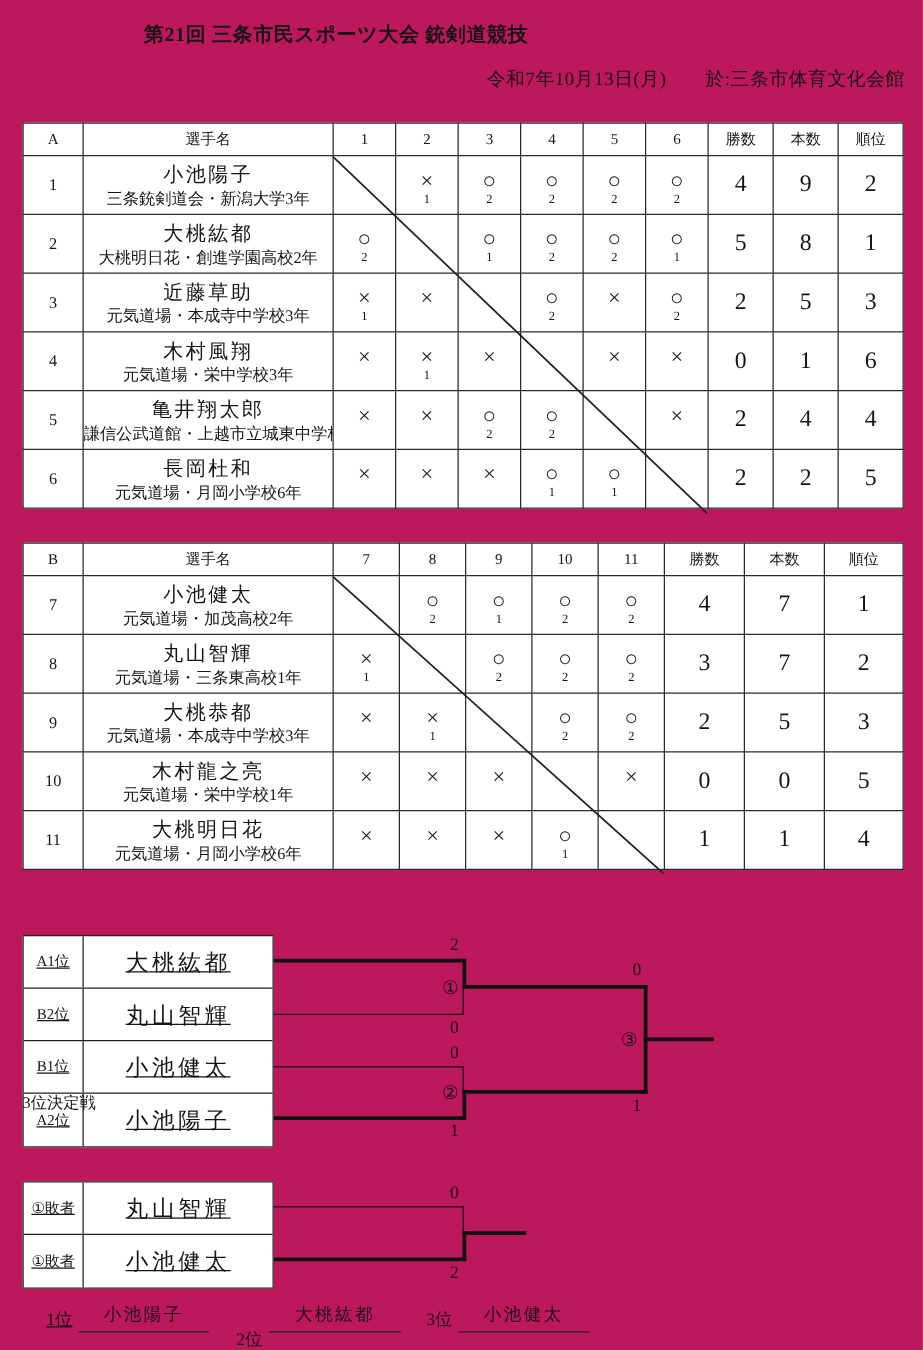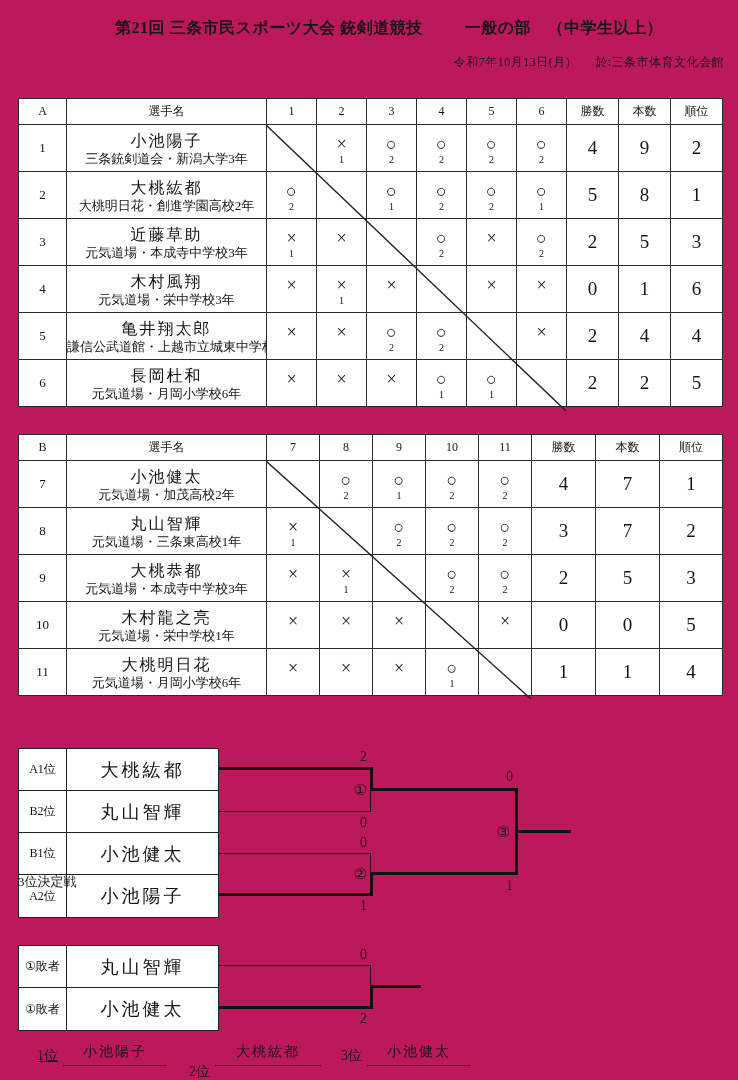--- a/index.html
+++ b/index.html
@@ -5,41 +5,41 @@
   * { margin:0; padding:0; box-sizing:border-box; }
   html,body { width:738px; height:1080px; }
   body {
     background:#fff; color:#151515;
     font-family:"Liberation Serif","DejaVu Serif","DejaVu Sans",serif;
   }
   .page { position:relative; width:738px; height:1080px; background:#be185d; border:1px solid #be185d; overflow:hidden; }
 
   
   .title-line { position:absolute; left:114px; top:17px; display:flex; gap:42px; font-weight:bold; font-size:16px; letter-spacing:0.5px; white-space:nowrap; }
-  .date-line { position:absolute; right:13px; top:53px; font-size:12px; letter-spacing:0.5px; white-space:nowrap; }
+  .date-line { position:absolute; right:13px; top:53px; font-size:15px; letter-spacing:0.5px; white-space:nowrap; }
 
   
   table.rr { position:absolute; border-collapse:collapse; table-layout:fixed; background:#fff; }
   table.rr th, table.rr td { border:1px solid #2b2b2b; padding:0; text-align:center; vertical-align:middle; font-weight:normal; overflow:hidden; }
   table.rr { border:1.5px solid #2b2b2b; }
   tr.hdr { height:26px; }
   tr.hdr th { font-size:12px; }
   th.glabel { font-size:22px; font-family:"Liberation Serif","DejaVu Serif",serif; }
   tr.prow { height:47px; }
   .c-no { font-size:13px; }
   .pname { font-size:16px; letter-spacing:2px; line-height:1.2; padding-top:3px; }
   .paffil { font-size:13px; line-height:1.3; white-space:nowrap; }
   .c-match .msym { height:26px; display:flex; align-items:flex-end; justify-content:center; font-size:18px; line-height:1; }
   .c-match .mnum { height:16px; font-size:10px; line-height:14px; }
   .c-stat { font-size:19px; }
 
   .diag { position:absolute; pointer-events:none; }
 
   
-  .seed-table { position:absolute; border:1.5px solid #222; background:#fff; width:201px; }
+  .seed-table { position:absolute; border:1.5px solid #222; background:#fff; width:201px;text-decoration:underline; }
   .seed-row { display:flex; height:42px; border-bottom:1px solid #222; }
   .seed-row:last-child { border-bottom:none; }
   .seed-label { width:48px; border-right:1px solid #222; display:flex; align-items:center; justify-content:center; font-size:12px; white-space:nowrap; }
   .seed-name { flex:1; display:flex; align-items:center; justify-content:center; font-size:18px; letter-spacing:3px; white-space:nowrap; }
 
   .ln { position:absolute; background:#111; }
   .bscore { position:absolute; width:32px; text-align:right; font-size:14px; line-height:16px; }
   .circ { position:absolute; width:32px; text-align:right; font-size:15px; line-height:16px; font-family:"DejaVu Sans","Liberation Sans",sans-serif; }
 
   .tp-title { position:absolute; left:17px; top:872px; font-size:13px; }
@@ -47,21 +47,20 @@
   .res-label { position:absolute; font-size:14px; }
   .res-name { position:absolute; top:1042px; border-bottom:1.3px solid #222; text-align:center; font-size:14px; padding-bottom:4px; letter-spacing:2px; }
 </style>
 </head>
 <body>
 
 <div class="page">
 
   <div class="title-line">
     <span>第21回 三条市民スポーツ大会 銃剣道競技</span>
-    <span>一般の部　（中学生以上）</span>
   </div>
   <div class="date-line">令和7年10月13日(月)　　於:三条市体育文化会館</div>
 
   <table class="rr" id="tableA" style="left:17px; top:97px; width:704px;">
     <colgroup>
       <col style="width:48px">
         <col style="width:200px">
       <col style="width:50px">
         <col style="width:50px">
         <col style="width:50px">

